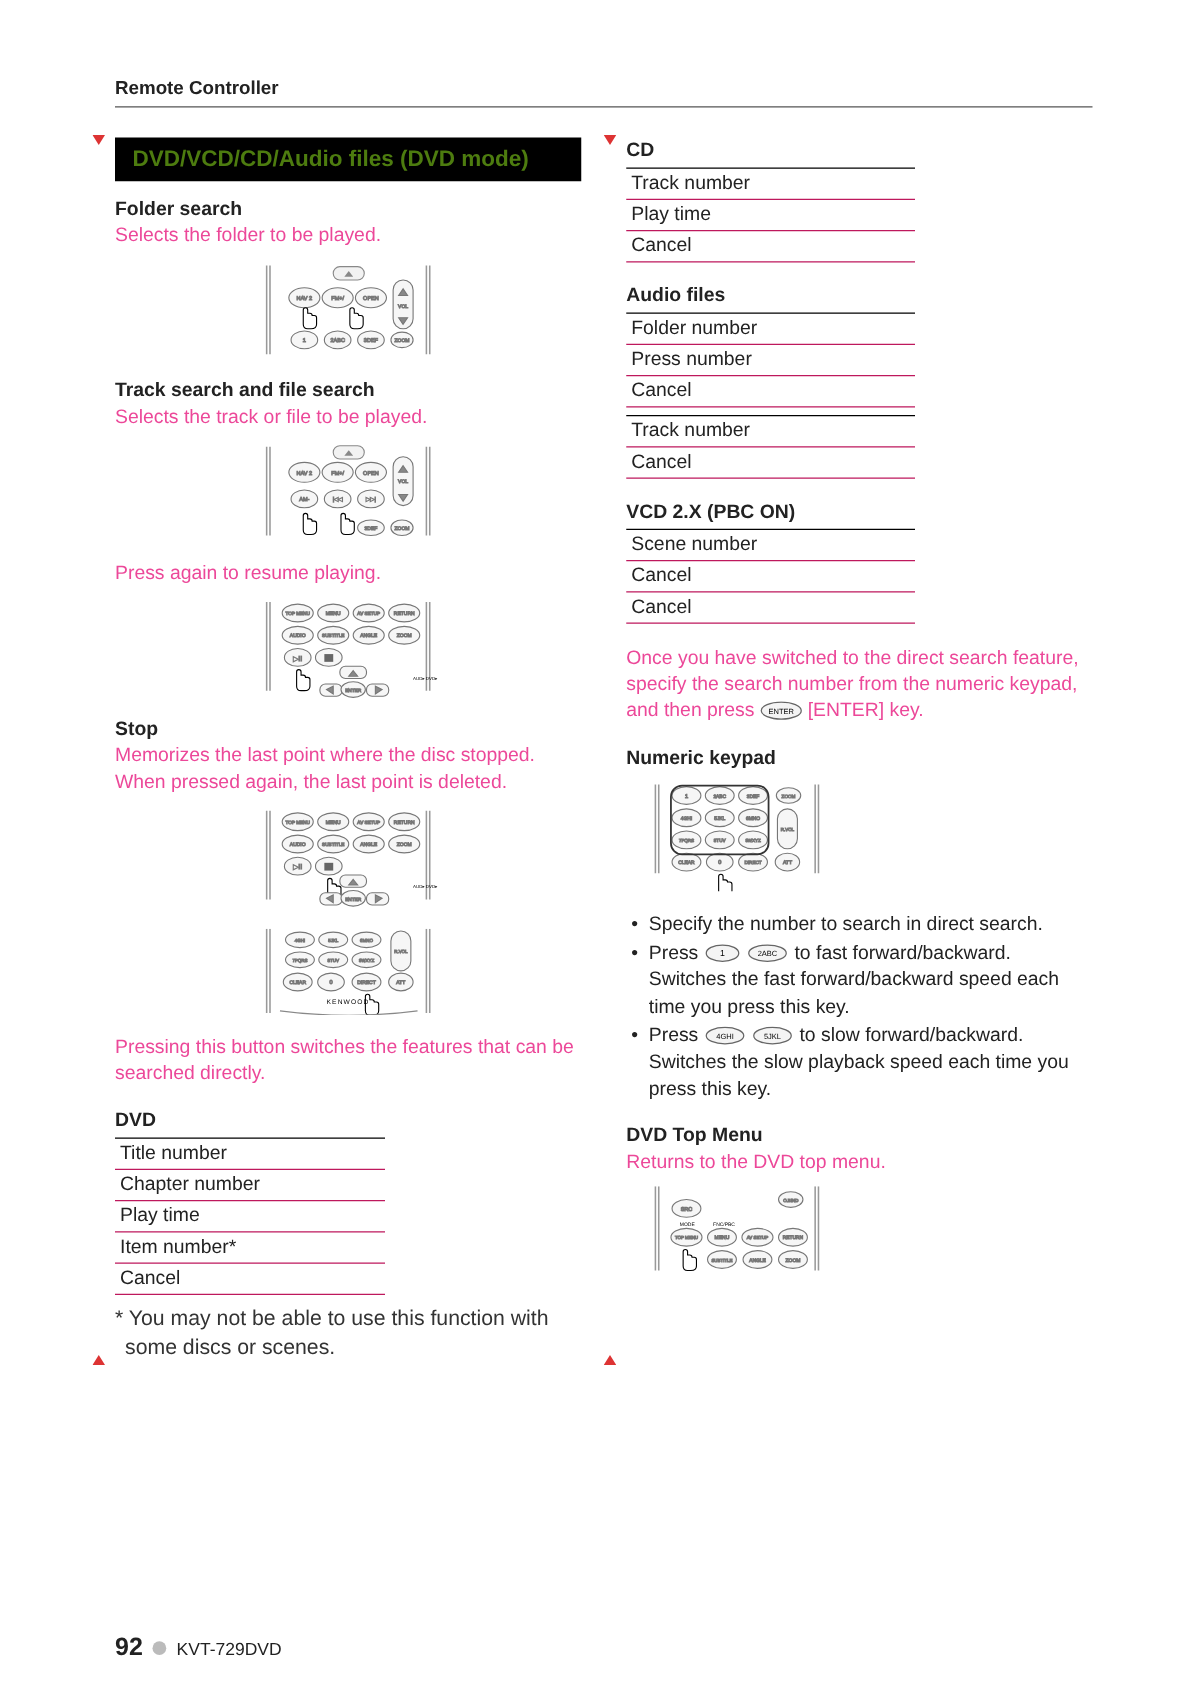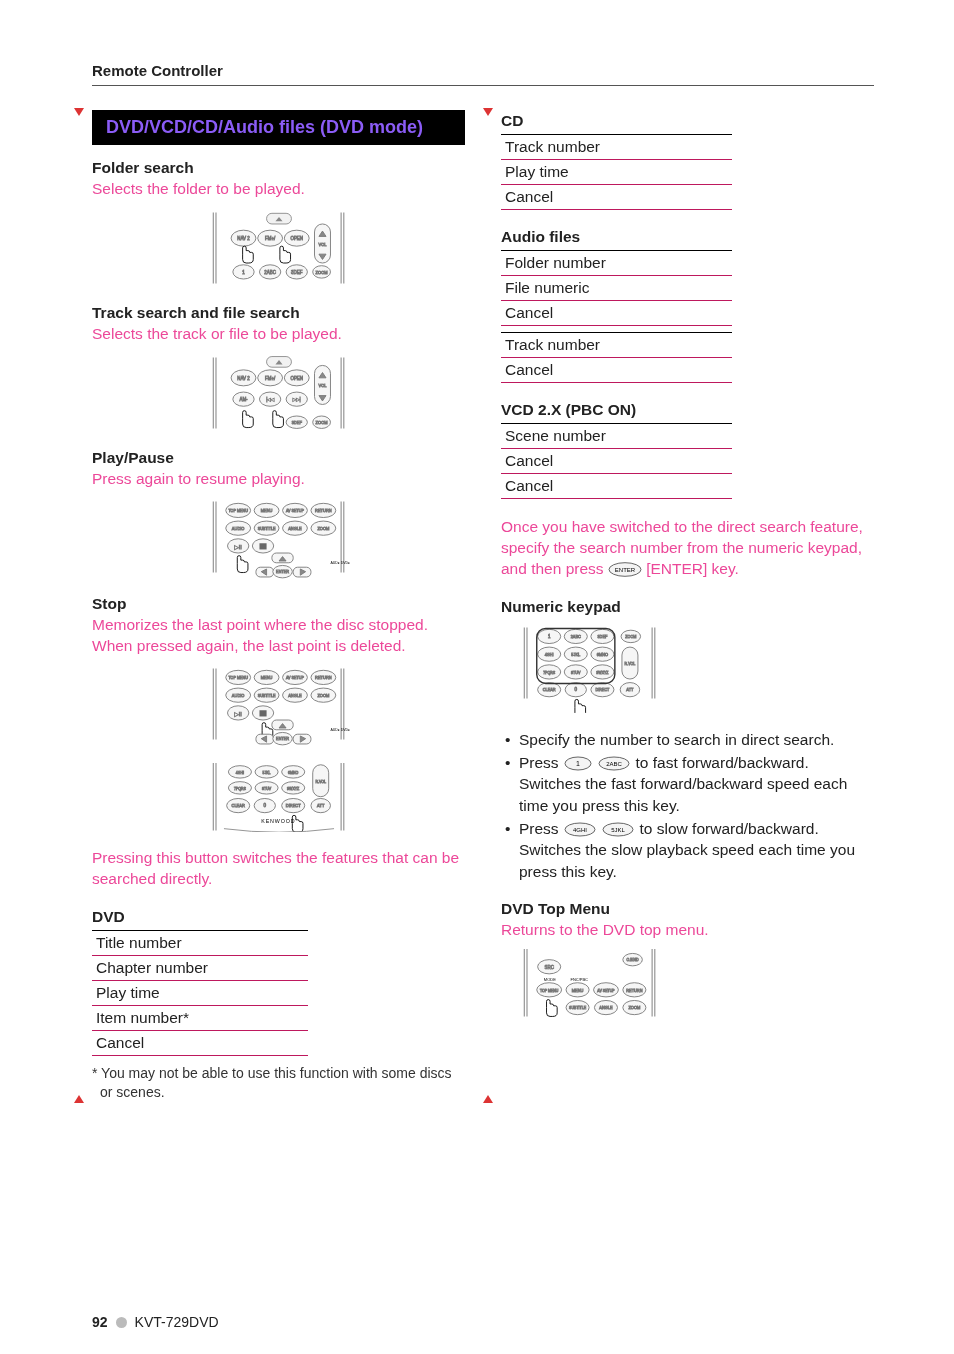--- a/index.html
+++ b/index.html
@@ -2,37 +2,37 @@
 <html><head>
 <meta charset="utf-8">
 <style>
   * { box-sizing: border-box; margin: 0; padding: 0; }
   html, body { width: 954px; height: 1354px; background: #fff; font-family: "Helvetica Neue", Arial, sans-serif; color: #222; }
   .page { padding: 62px 80px 30px 92px; position: relative; height: 100%; }
   .running-head { font-weight: 700; font-size: 15px; margin-bottom: 6px; }
   .head-rule { border: 0; border-top: 1px solid #555; margin-bottom: 24px; }
   .columns { display: flex; gap: 36px; }
   .col { flex: 1 1 0; min-width: 0; }
-  .black-band { background: #000; color: #8b5cf6; font-weight: 700; font-size: 18px; padding: 7px 10px 7px 14px; margin-bottom: 14px; }
+  .black-band { background: #000; color: #4d7c0f; font-weight: 700; font-size: 18px; padding: 7px 10px 7px 14px; margin-bottom: 14px; }
   .h3 { font-weight: 700; font-size: 15.5px; margin-top: 4px; margin-bottom: 2px; }
   .body { font-size: 15.5px; line-height: 1.35; color: #ec4899; font-weight: 300; }
   .remote-fig { display: flex; justify-content: center; margin: 8px 0 16px 0; }
   .remote-svg { width: 142px; height: auto; }
   table.options { border-collapse: collapse; margin: 4px 0 6px 0; width: 58%; }
   table.options.wide { width: 62%; }
   table.options td { border-bottom: 1px solid #be185d; padding: 3px 2px 3px 4px; font-size: 15.5px; font-weight: 300; }
   table.options tr:first-child td { border-top: 1.5px solid #000; }
-  .footnote { font-size: 14px; color: #333; margin-top: 8px; line-height: 1.35; text-indent: -8px; padding-left: 8px; }
+  .footnote { font-size: 17px; color: #333; margin-top: 8px; line-height: 1.35; text-indent: -8px; padding-left: 8px; }
   ul.bullets { list-style: none; padding-left: 4px; margin-top: 4px; }
   ul.bullets li { position: relative; padding-left: 14px; font-size: 15.5px; line-height: 1.38; margin-bottom: 2px; font-weight: 300; }
   ul.bullets li::before { content: "•"; position: absolute; left: 0; top: 0; }
   .inline-key { display: inline-block; vertical-align: middle; }
   .section-gap { margin-top: 18px; }
   .footer { position: absolute; bottom: 24px; left: 92px; display:flex; align-items:center; gap:8px; font-size:14px; }
-  .footer .pg { font-weight:700; font-size:14px; }
+  .footer .pg { font-weight:700; font-size:20px; }
   .footer .dot { width:11px; height:11px; border-radius:50%; background:#bbb; display:inline-block; }
   .red-tick { width: 10px; height: 10px; display:inline-block; }
   .col-decor { position: relative; }
   .col-decor .tick-top { position:absolute; top:-2px; left:-18px; }
   .col-decor .tick-bottom { position:absolute; bottom:-2px; left:-18px; transform: scaleY(-1); }
   .colR .tick-top { left:-18px; }
 </style>
 </head>
 <body>
 
@@ -140,21 +140,20 @@
             </g>
           <g fill="#f6f6f6" stroke="#777">
             <ellipse cx="100" cy="78" rx="12" ry="7"></ellipse>
               <text x="100" y="80" font-size="4.5" text-anchor="middle">3DEF</text>
             <ellipse cx="128" cy="78" rx="10" ry="7"></ellipse>
               <text x="128" y="80" font-size="4.5" text-anchor="middle">ZOOM</text>
           </g>
         </svg>
       </div>
 
-      <div class="h3">Play/Pause</div>
       <div class="body">Press again to resume playing.</div>
       <div class="remote-fig">
         <svg class="remote-svg" viewBox="0 0 160 92">
           <use href="#dbl-bar" x="6" y="4"></use>
             <use href="#dbl-bar" x="150" y="4"></use>
           <g fill="#f6f6f6" stroke="#777">
             <ellipse cx="34" cy="14" rx="14" ry="8"></ellipse>
               <text x="34" y="16" font-size="4.2" text-anchor="middle">TOP MENU</text>
             <ellipse cx="66" cy="14" rx="14" ry="8"></ellipse>
               <text x="66" y="16" font-size="4.5" text-anchor="middle">MENU</text>
@@ -324,21 +323,21 @@
       </tbody>
         </table>
 
       <div class="h3 section-gap">Audio files</div>
       <table class="options wide">
         <tbody>
             <tr>
               <td>Folder number</td>
             </tr>
         <tr>
-              <td>File numeric</td>
+              <td>Press number</td>
             </tr>
         <tr>
               <td>Cancel</td>
             </tr>
       </tbody>
         </table>
 
       <table class="options wide">
         <tbody>
             <tr>

